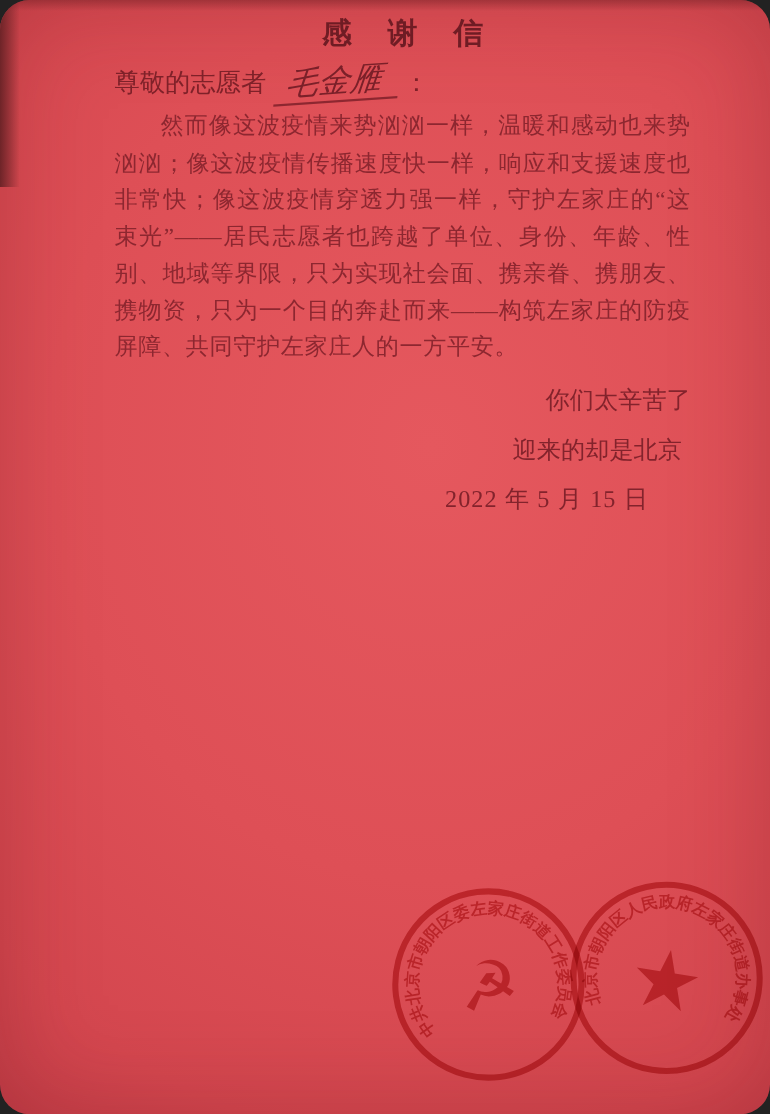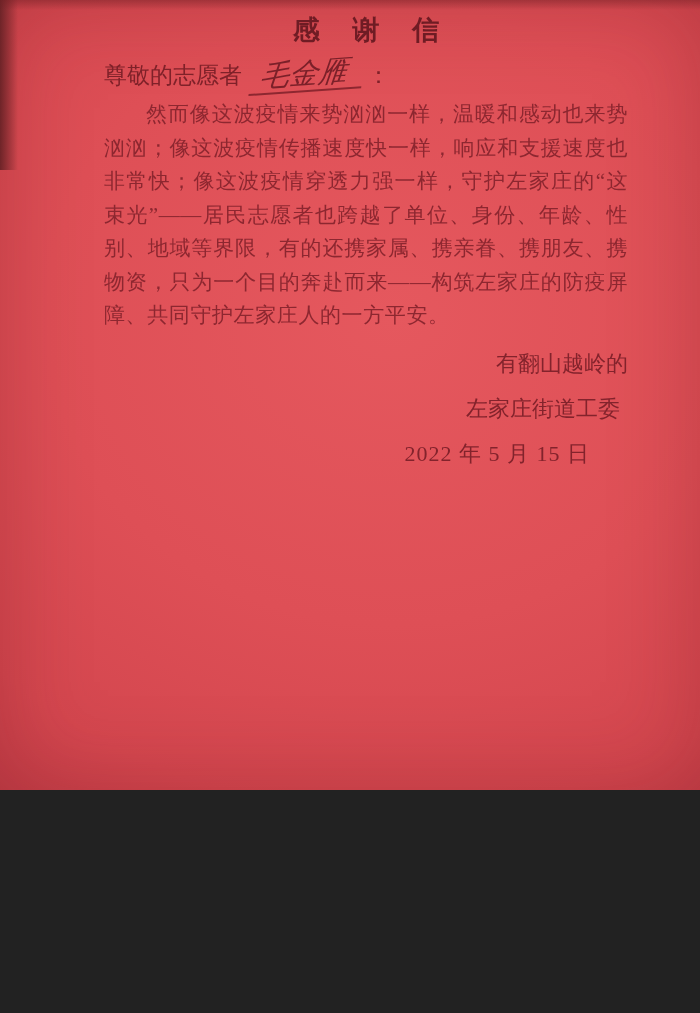--- a/index.html
+++ b/index.html
@@ -1,23 +1,24 @@
 <!DOCTYPE html>
 <html><head>
 <meta charset="utf-8">
 <style>
   html,body{margin:0;padding:0;background:#222;}
   .photo{
     position:relative;
-    width:700px;height:790px;
+    width:700px;height:1013px;
     overflow:hidden;
     font-family:"Liberation Serif", serif;
     background:
       radial-gradient(95% 75% at 56% 40%, #e5585e 0%, #de4f56 52%, #d4474f 84%, #c8404a 100%);
     box-shadow:inset 0 0 90px rgba(110,20,30,.28);
+    border-radius:27px;
   }
   .edge-left{
     position:absolute;left:0;top:0;width:18px;height:170px;
     background:linear-gradient(to right,#6e2428 0%,rgba(110,36,40,0) 100%);
     pointer-events:none;
   }
   .edge-top{
     position:absolute;left:0;top:0;width:100%;height:10px;
     background:linear-gradient(to bottom,rgba(110,30,35,.45),rgba(110,30,35,0));
     pointer-events:none;
@@ -81,25 +82,25 @@
 
 <div class="photo">
   <div class="edge-left"></div>
   <div class="edge-top"></div>
 
   <div class="letter">
     <h1 class="title">感 谢 信</h1>
 
     <p class="salutation"><span>尊敬的志愿者</span><span class="name">毛金雁</span><span>：</span></p>
 
-    <p class="para">然而像这波疫情来势汹汹一样，温暖和感动也来势汹汹；像这波疫情传播速度快一样，响应和支援速度也非常快；像这波疫情穿透力强一样，守护左家庄的“这束光”——居民志愿者也跨越了单位、身份、年龄、性别、地域等界限，有的还携家属、携亲眷、携朋友、携物资，只为一个目的奔赴而来——构筑左家庄的防疫屏障、共同守护左家庄人的一方平安。</p>
+    <p class="para">然而像这波疫情来势汹汹一样，温暖和感动也来势汹汹；像这波疫情传播速度快一样，响应和支援速度也非常快；像这波疫情穿透力强一样，守护左家庄的“这束光”——居民志愿者也跨越了单位、身份、年龄、性别、地域等界限，只为实现社会面、携亲眷、携朋友、携物资，只为一个目的奔赴而来——构筑左家庄的防疫屏障、共同守护左家庄人的一方平安。</p>
 
     <div class="signoff">
-      <p class="committee">有翻山越岭的</p>
-      <p class="office">左家庄街道工委</p>
+      <p class="committee">你们太辛苦了</p>
+      <p class="office">迎来的却是北京</p>
       <p class="date">2022 年 5 月 15 日</p>
     </div>
   </div>
 
   <div class="stamp stamp--party">
     <svg viewBox="0 0 200 200" aria-hidden="true">
       <defs>
         <path id="ring-a" d="M 42.7 140.2 A 70 70 0 1 1 157.3 140.2"></path>
       </defs>
       <circle class="ring" cx="100" cy="100" r="92"></circle>

